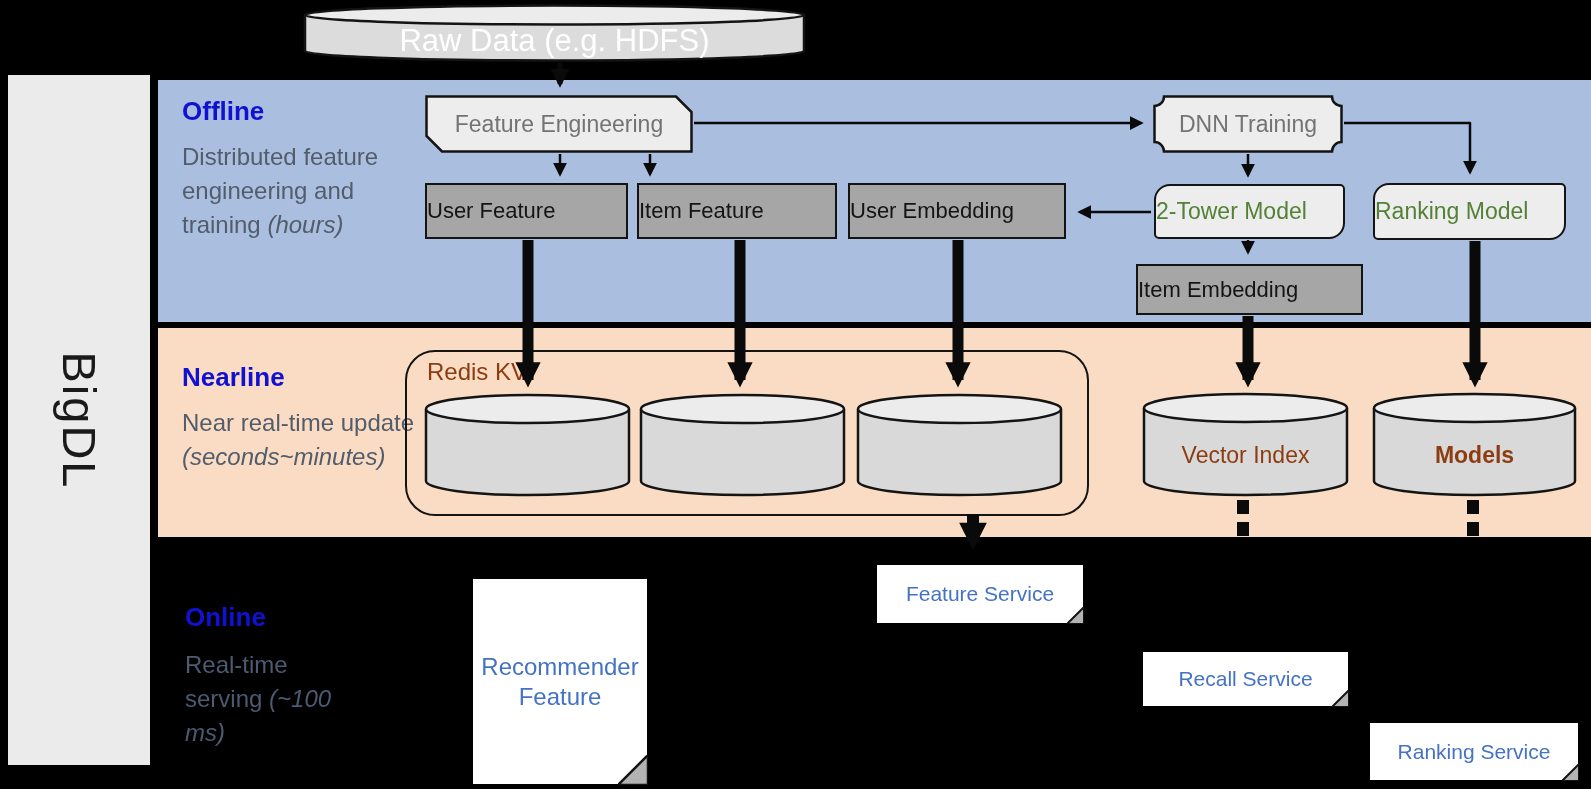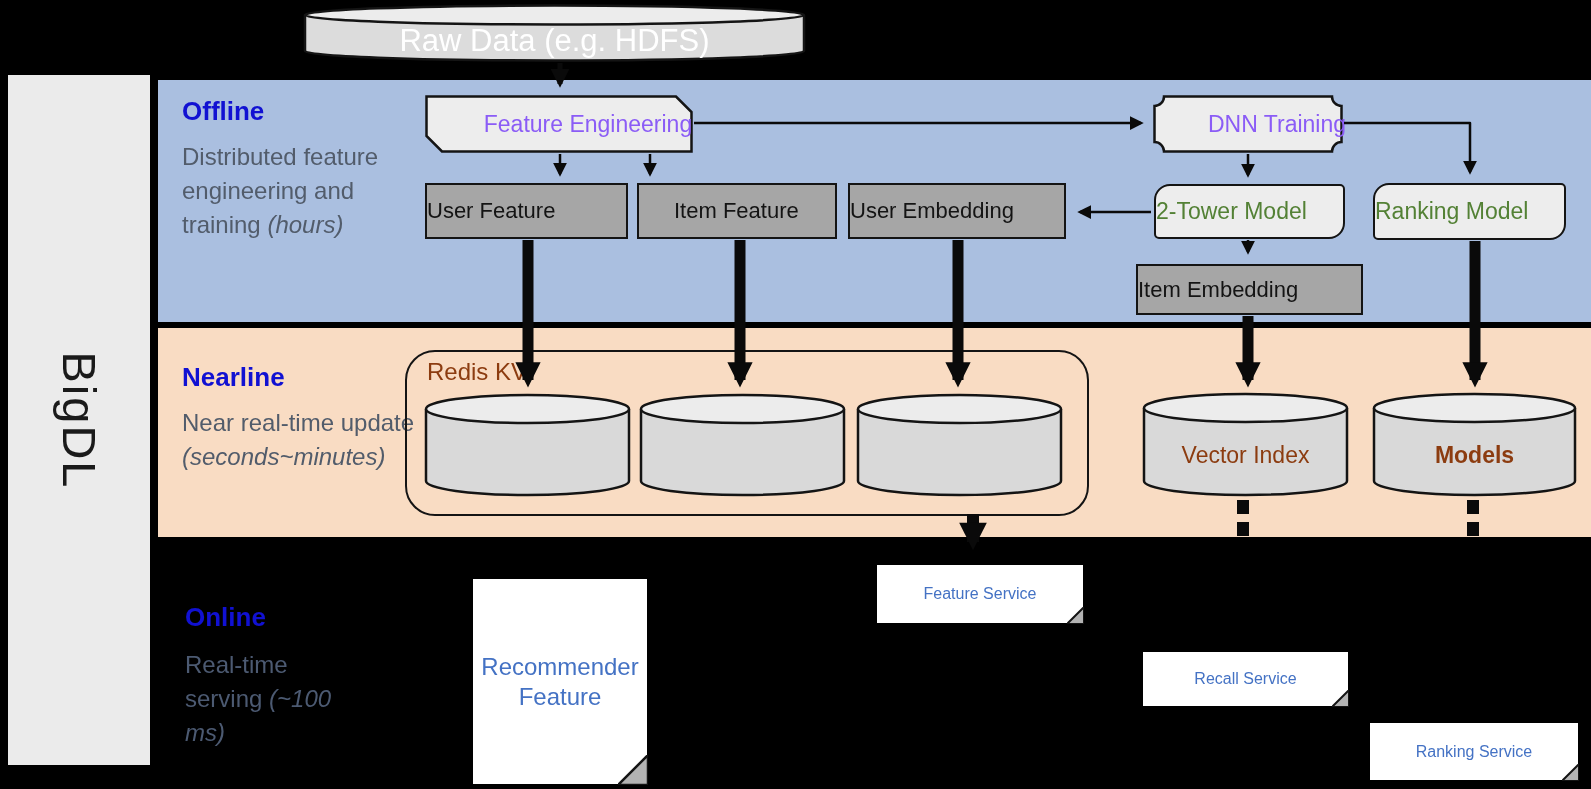--- a/index.html
+++ b/index.html
@@ -21,28 +21,28 @@
   
   .band-title{font-size:26px;font-weight:600;color:#1111d2;}
   .band-sub{font-size:24px;line-height:34px;color:#525c6b;}
   .band-sub em{font-style:italic;}
   .online-sub{color:#4c5a72;}
   
   .node{display:flex;align-items:center;justify-content:flex-start;text-align:center;box-sizing:border-box;}
   .dark-box{background:#a6a6a6;border:2.5px solid #141414;color:#141414;font-size:22px;}
   .round-diag{background:#ededed;border:2.5px solid #141414;border-radius:16px 5px 16px 5px;font-size:23px;color:#538135;}
   .shape-label{position:absolute;left:0;top:0;width:100%;height:100%;display:flex;align-items:center;justify-content:center;font-size:23px;}
-  .blue-text{color:#8b5cf6;margin-left:29px;}
+  .blue-text{color:#737373;}
   .brown-text{color:#8c3c10;}
   .redis-box{border:2.5px solid #141414;border-radius:30px;background:transparent;}
   .redis-label{font-size:24px;color:#8c3c10;}
   .cyl-label{position:absolute;left:0;top:0;width:100%;height:100%;display:flex;align-items:center;justify-content:center;padding-top:22px;box-sizing:border-box;font-size:23px;}
   .doc{background:#ffffff;}
   .doc .fold{position:absolute;right:-1px;bottom:-1px;}
-  .svc-label{display:flex;align-items:center;justify-content:center;width:100%;height:100%;font-size:16px;color:#4472c4;text-align:center;line-height:30px;}
+  .svc-label{display:flex;align-items:center;justify-content:center;width:100%;height:100%;font-size:21px;color:#4472c4;text-align:center;line-height:30px;}
   .overlay{left:0;top:0;width:1591px;height:789px;pointer-events:none;}
 </style>
 </head>
 <body>
 
 <div id="canvas">
 
   <div class="abs sidebar"></div>
   <div class="abs band-offline"></div>
   <div class="abs band-nearline"></div>
@@ -86,21 +86,21 @@
   <div class="abs" style="left:1153px;top:95px;width:190px;height:58px;">
     <svg width="190" height="58" style="position:absolute;left:0;top:0;overflow:visible;">
       <path d="M11,1.5 H179 A9.5,9.5 0 0 0 188.5,11 V47 A9.5,9.5 0 0 0 179,56.5 H11 A9.5,9.5 0 0 0 1.5,47 V11 A9.5,9.5 0 0 0 11,1.5 Z" fill="#ededed" stroke="#141414" stroke-width="2.5"></path>
     </svg>
     <div class="shape-label blue-text">DNN Training</div>
   </div>
 
   <div class="abs node dark-box" style="left:425px;top:183px;width:203px;height:56px;">
     <span>User Feature</span>
   </div>
-  <div class="abs node dark-box" style="left:637px;top:183px;width:200px;height:56px;padding-left:35px;">
+  <div class="abs node dark-box" style="left:637px;top:183px;width:200px;height:56px;">
     <span>Item Feature</span>
   </div>
   <div class="abs node dark-box" style="left:848px;top:183px;width:218px;height:56px;">
     <span>User Embedding</span>
   </div>
   <div class="abs node dark-box" style="left:1136px;top:264px;width:227px;height:51px;">
     <span>Item Embedding</span>
   </div>
 
   <div class="abs node round-diag" style="left:1154px;top:184px;width:191px;height:55px;">

